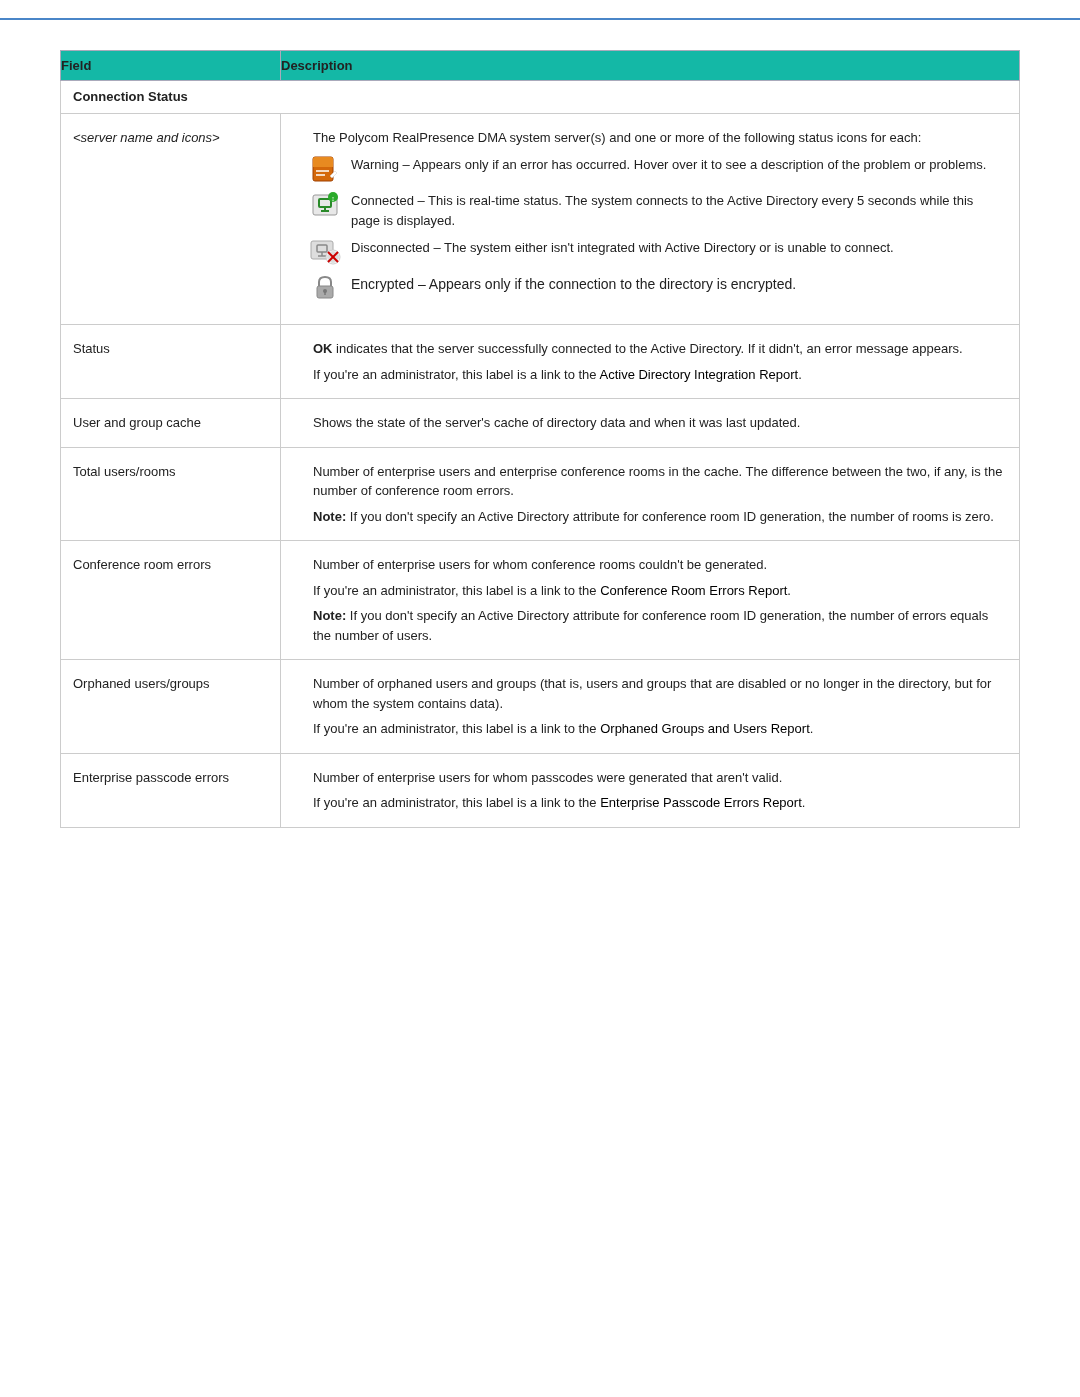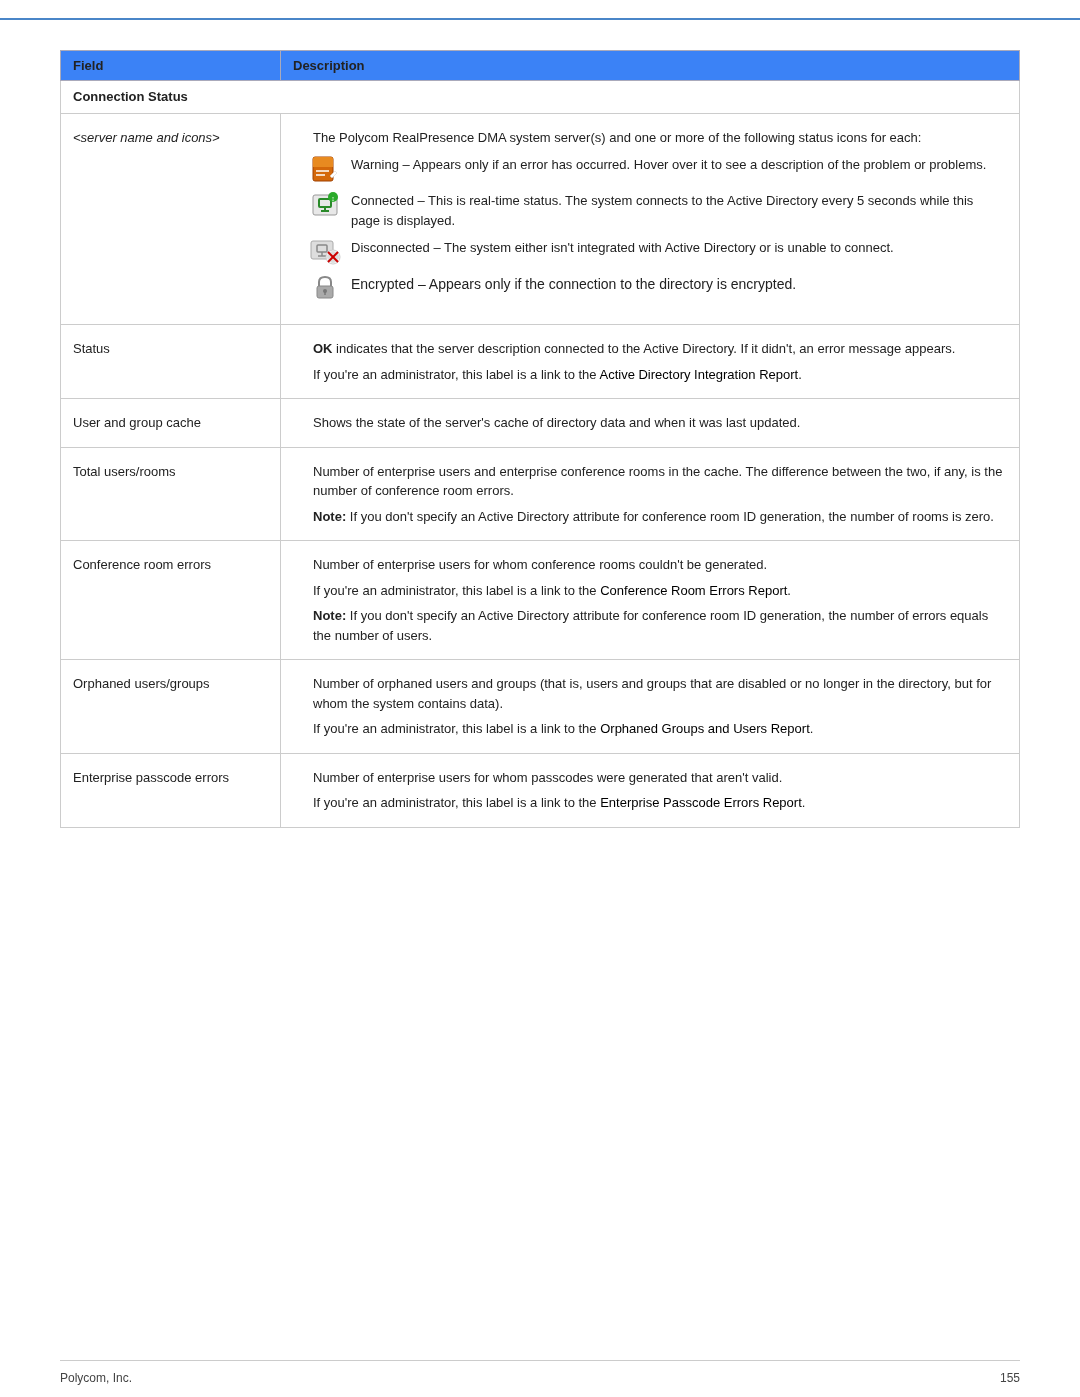--- a/index.html
+++ b/index.html
@@ -32,24 +32,24 @@
     }
     .content-area {
       padding: 20px 60px 60px 60px;
     }
     table {
       width: 100%;
       border-collapse: collapse;
       margin-top: 10px;
     }
     thead tr th {
-      background: #3b82f6;
+      background: #14b8a6;
       font-weight: bold;
       font-size: 13px;
-      padding: 7px 12px;
+      padding: 7px 0;
       border: 1px solid #aab;
       text-align: left;
     }
     tbody tr td {
       padding: 14px 12px;
       border: 1px solid #ccc;
       vertical-align: top;
       font-size: 13px;
       line-height: 1.5;
     }
@@ -178,21 +178,21 @@
             <line x1="10" y1="17" x2="10" y2="20" stroke="#777" stroke-width="1.5"></line>
           </svg>
                 </div>
                 <span style="flex: 1 1 0%; font-size: 14px; line-height: 1.5;">Encrypted – Appears only if the connection to the directory is encrypted.</span>
               </div>
             </td>
           </tr>
           <tr>
             <td class="field-col">Status</td>
             <td class="desc-col">
-              <p class="desc-para"><span style="font-weight: bold;">OK</span><span> indicates that the server description connected to the Active Directory. If it didn't, an error message appears.</span></p>
+              <p class="desc-para"><span style="font-weight: bold;">OK</span><span> indicates that the server successfully connected to the Active Directory. If it didn't, an error message appears.</span></p>
               <p class="desc-para"><span>If you're an administrator, this label is a link to the </span><a href="#" class="link-text">Active Directory Integration Report</a><span>.</span></p>
             </td>
           </tr>
           <tr>
             <td class="field-col">User and group cache</td>
             <td class="desc-col">
               <p class="desc-para">Shows the state of the server's cache of directory data and when it was last updated.</p>
             </td>
           </tr>
           <tr>
@@ -221,17 +221,13 @@
             <td class="field-col">Enterprise passcode errors</td>
             <td class="desc-col">
               <p class="desc-para">Number of enterprise users for whom passcodes were generated that aren't valid.</p>
               <p class="desc-para"><span>If you're an administrator, this label is a link to the </span><a href="#" class="link-text">Enterprise Passcode Errors Report</a><span>.</span></p>
             </td>
           </tr>
         </tbody>
     </table>
   </div>
 
-  <div class="footer-area">
-    <span>Polycom, Inc.</span>
-    <span>155</span>
-  </div>
 </div>
 
 </body></html>

